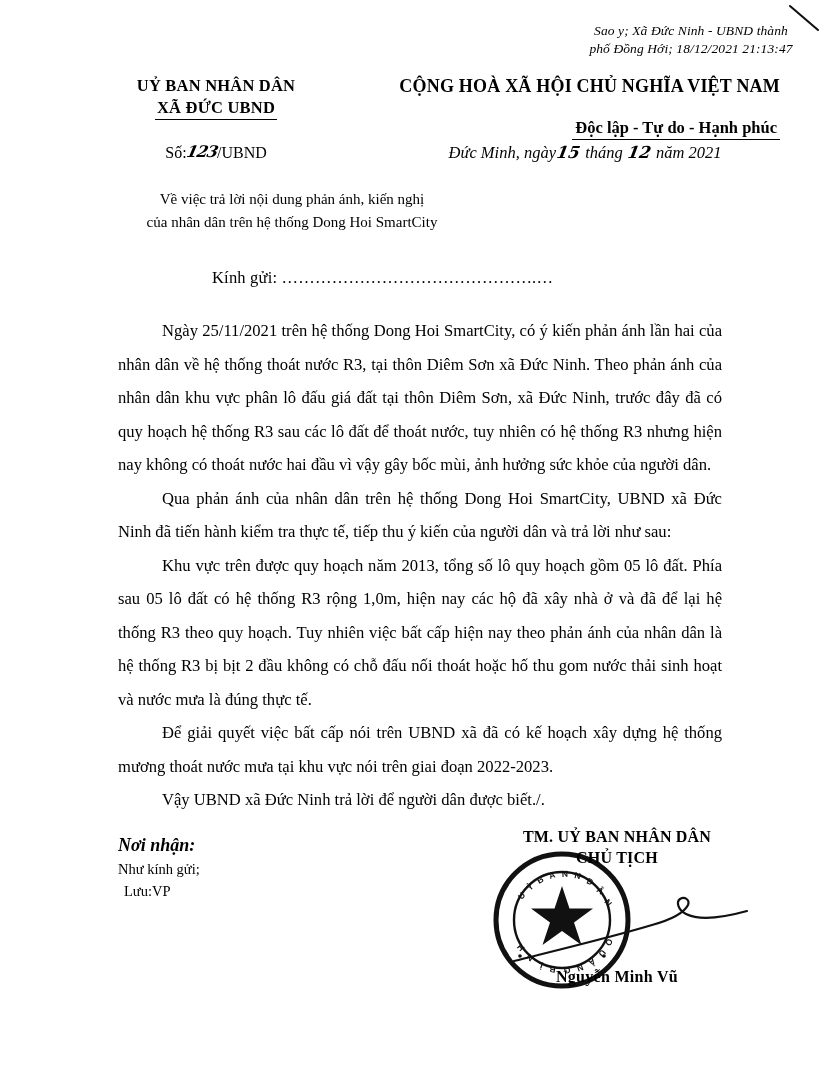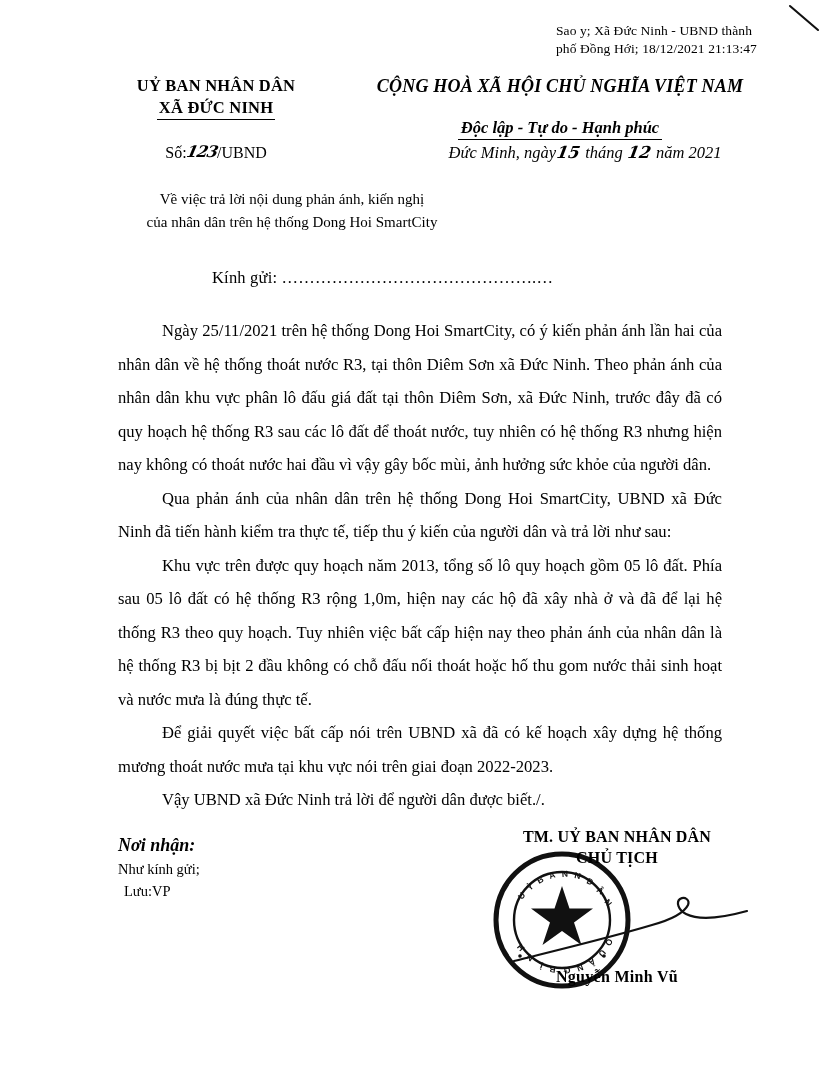--- a/index.html
+++ b/index.html
@@ -22,23 +22,24 @@
     width: 834px;
     height: 1080px;
   }
 
   
   .copy-stamp {
     position: absolute;
     left: 556px;
     top: 22px;
     width: 270px;
+    font-style: italic;
     font-size: 13.5px;
     line-height: 1.33;
-    text-align: left;
+    text-align: center;
     letter-spacing: .1px;
   }
 
   
   .pen-mark {
     position: absolute;
     left: 788px;
     top: 4px;
     width: 40px;
     height: 32px;
@@ -57,22 +58,21 @@
     left: 92px;
     top: 0;
     width: 248px;
     text-align: center;
   }
   .hdr-right {
     position: absolute;
     left: 340px;
     top: 0;
     width: 440px;
-    text-align: center;
-    font-style: italic;
+    text-align: right;
   }
   .org-line1 {
     font-weight: bold;
     font-size: 16.5px;
     letter-spacing: .2px;
     white-space: nowrap;
   }
   .org-line2 {
     font-weight: bold;
     font-size: 16.5px;
@@ -255,21 +255,21 @@
     <div>phố Đồng Hới; 18/12/2021 21:13:47</div>
   </div>
 
   <svg class="pen-mark" viewBox="0 0 40 32">
     <path d="M2 2 L30 26" stroke="#111" stroke-width="2.1" fill="none" stroke-linecap="round"></path>
   </svg>
 
   <div class="hdr">
     <div class="hdr-left">
       <div class="org-line1">UỶ BAN NHÂN DÂN</div>
-      <div class="org-line2">XÃ ĐỨC NINH</div>
+      <div class="org-line2">XÃ ĐỨC UBND</div>
     </div>
     <div class="hdr-right">
       <div class="nation-line1">CỘNG HOÀ XÃ HỘI CHỦ NGHĨA VIỆT NAM</div>
       <div class="nation-line2">Độc lập - Tự do - Hạnh phúc</div>
     </div>
   </div>
 
   <div class="docnum"><span>Số:</span><span class="hand">123</span><span>/UBND</span></div>
 
   <div class="datefield"><span>Đức Minh, ngày</span><span class="hand">15</span>&nbsp;<span>tháng</span>&nbsp;<span class="hand">12</span>&nbsp;<span>năm 2021</span></div>

